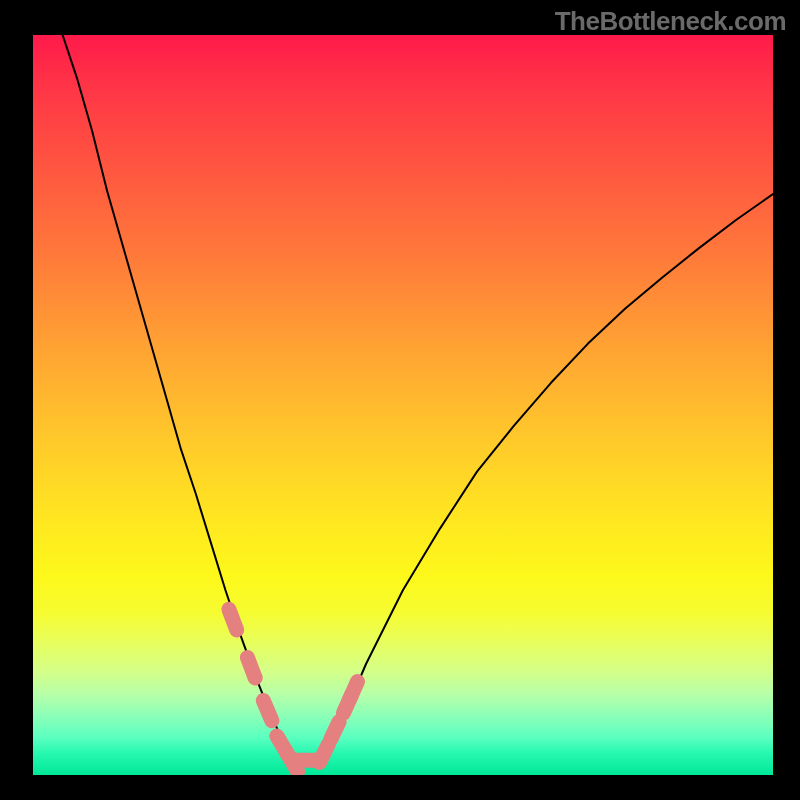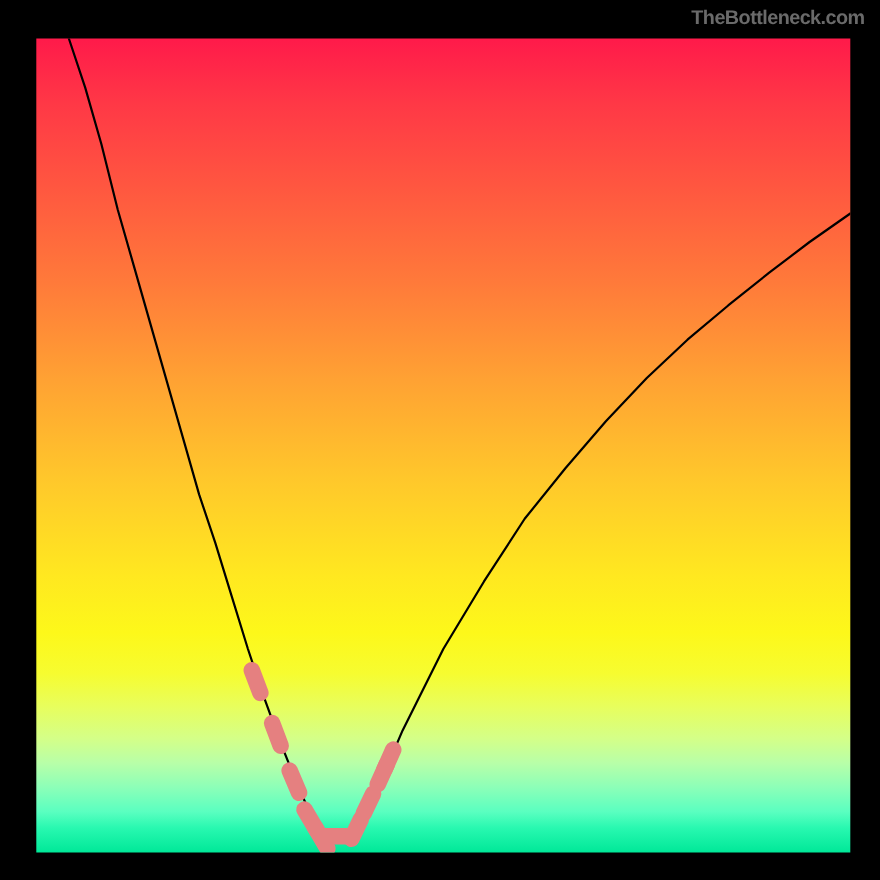--- a/index.html
+++ b/index.html
@@ -36,21 +36,21 @@
       #5affc0 95%,
       #28f8b0 97%,
       #00e898 100%
     );
   }
   .watermark {
     position: absolute;
     top: 6px;
     right: 14px;
     font-family: Arial, Helvetica, sans-serif;
-    font-size: 18px;
+    font-size: 26px;
     font-weight: bold;
     color: #6a6a6a;
     letter-spacing: -0.5px;
     z-index: 5;
   }
   svg.curve {
     position: absolute;
     left: 0;
     top: 0;
     width: 740px;

